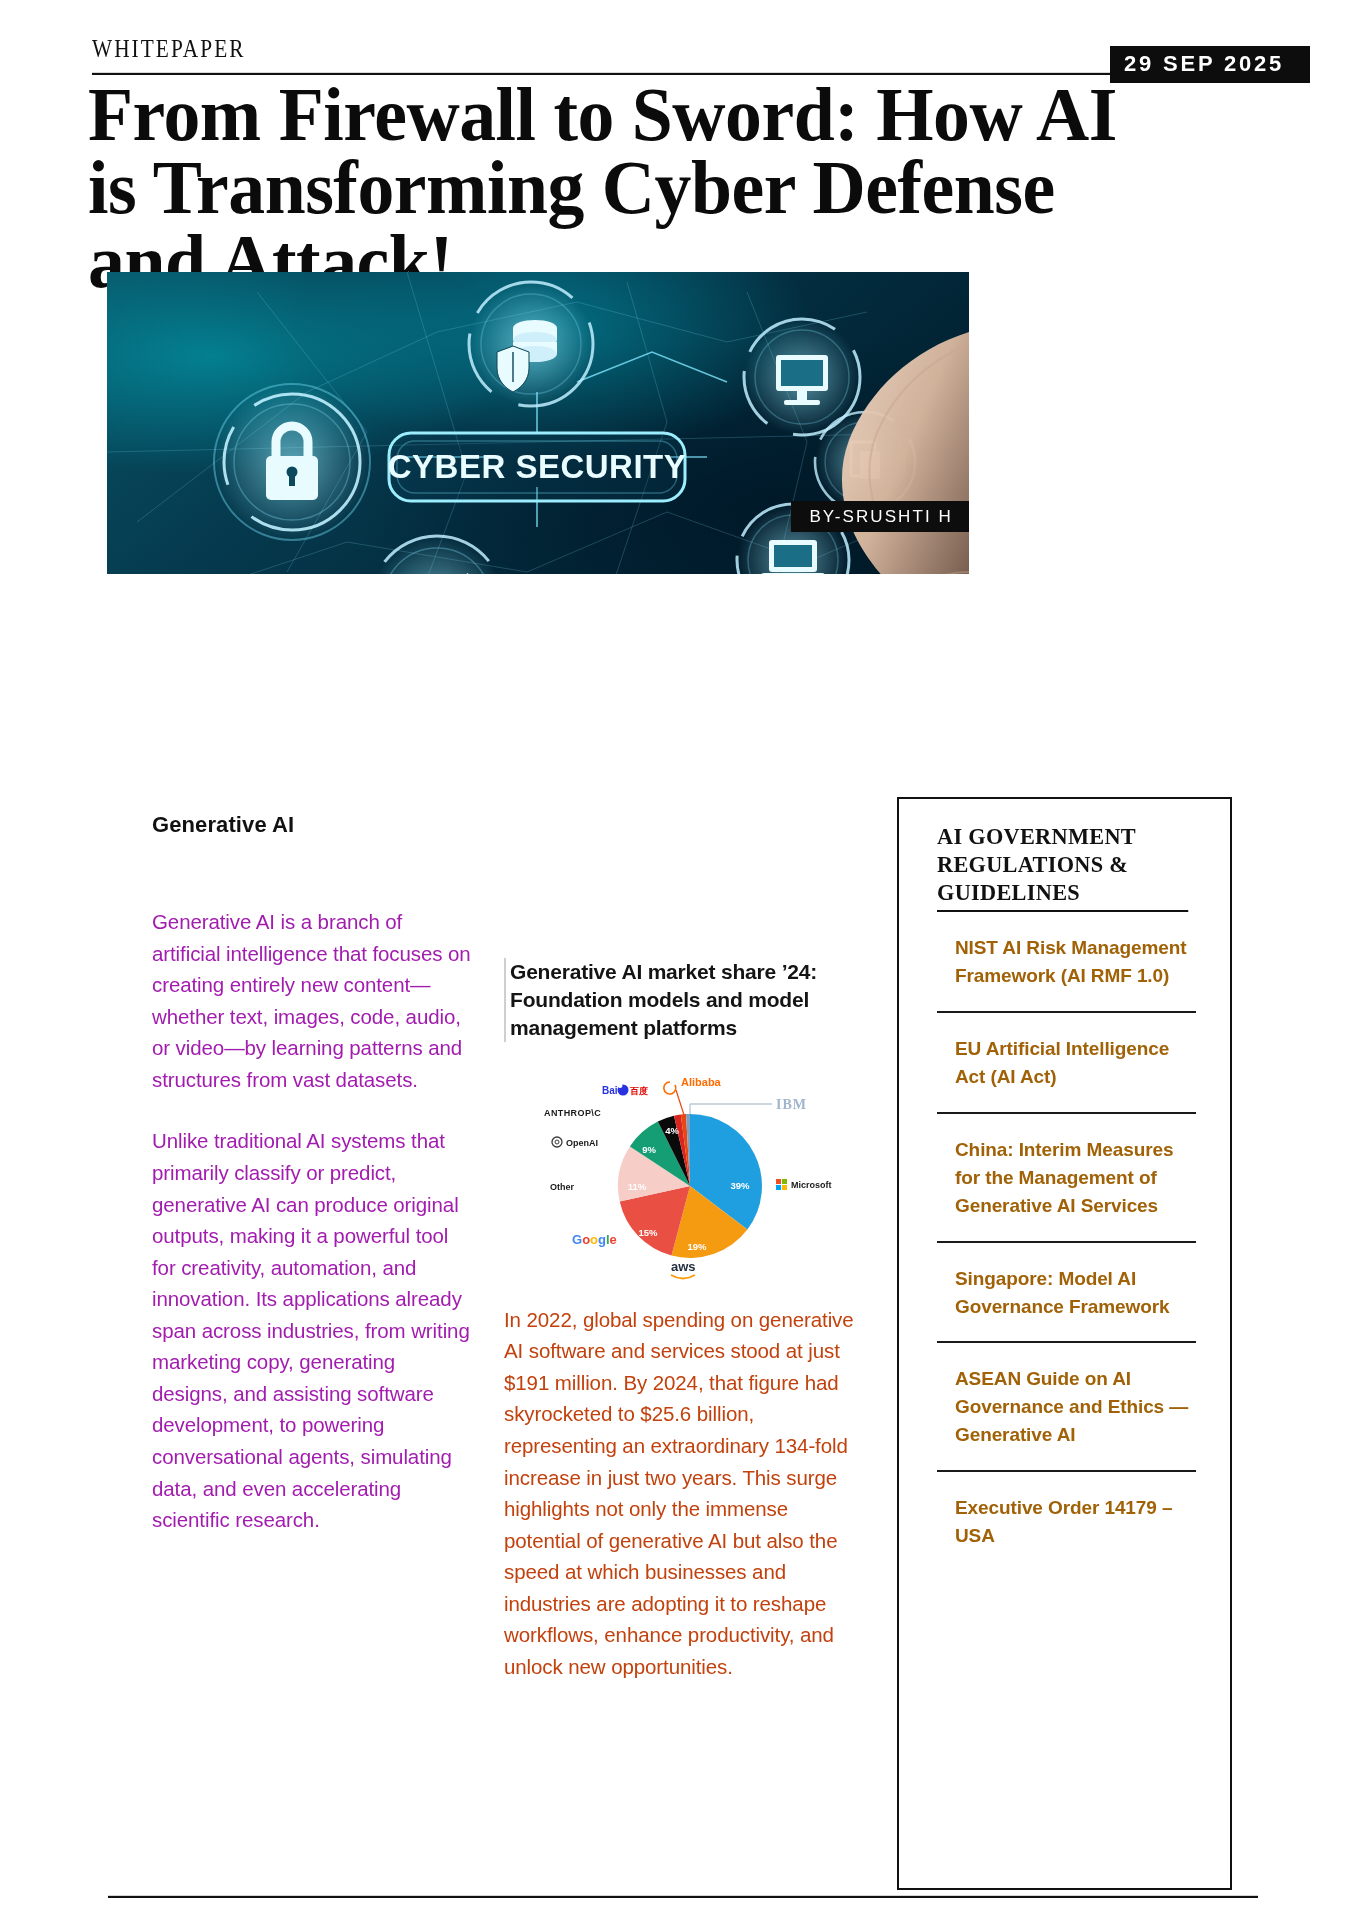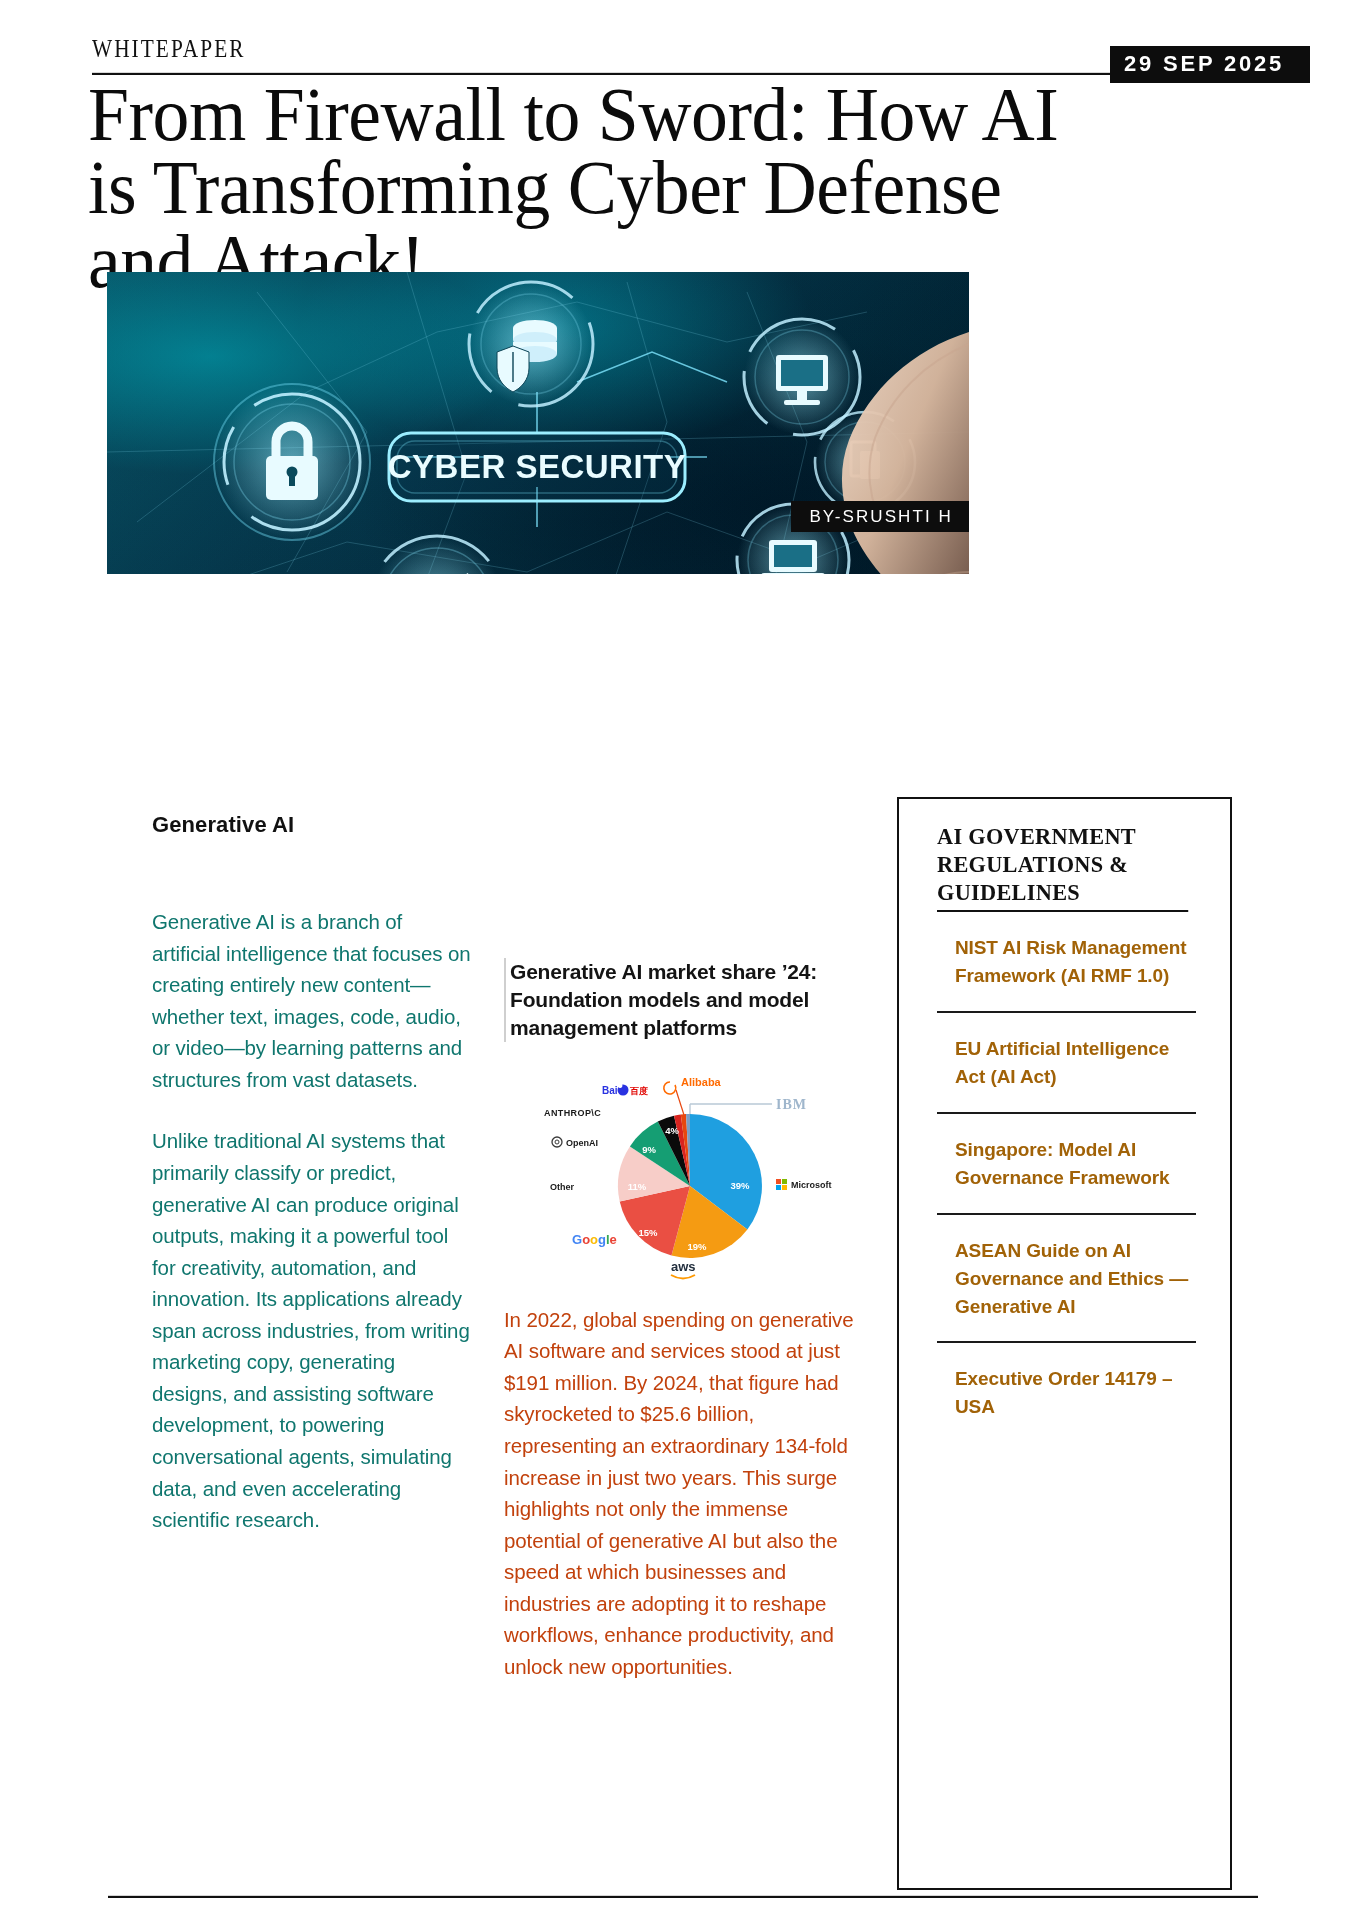--- a/index.html
+++ b/index.html
@@ -58,21 +58,21 @@
   }
 
   
   .headline {
     position: absolute;
     left: 88px; top: 80px;
     width: 1160px;
     font-family: "Liberation Serif", serif;
     font-size: 76px;
     line-height: 0.78;
-    font-weight: 400;
+    font-weight: 700;
     color: #0b0b0b;
     letter-spacing: -0.5px;
   }
   .headline .hl-line {
     display: block;
     transform: scaleX(0.97);
     transform-origin: left center;
     white-space: nowrap;
     padding: 5px 0 9px 0;
   }
@@ -116,21 +116,21 @@
   .section-head {
     font-size: 22px;
     font-weight: 700;
     color: #111;
     letter-spacing: 0.1px;
     margin-bottom: 68px;
   }
   .body-text {
     font-size: 20.5px;
     line-height: 1.54;
-    color: #0f766e;
+    color: #a21caf;
     letter-spacing: -0.1px;
   }
   .body-text + .body-text { margin-top: 30px; }
 
   .col-mid {
     position: absolute;
     left: 504px; top: 958px;
     width: 360px;
   }
   .chart-title {
@@ -439,20 +439,21 @@
   <aside class="sidebar">
     <div class="sb-inner">
       <div class="sb-title">
         <span>AI GOVERNMENT</span><br>
         <span>REGULATIONS &amp;</span><br>
         <span>GUIDELINES</span>
       </div>
       <div class="sb-list">
         <div class="sb-item">NIST AI Risk Management Framework (AI RMF 1.0)</div>
         <div class="sb-item">EU Artificial Intelligence Act (AI Act)</div>
+        <div class="sb-item">China: Interim Measures for the Management of Generative AI Services</div>
         <div class="sb-item">Singapore: Model AI Governance Framework</div>
         <div class="sb-item">ASEAN Guide on AI Governance and Ethics — Generative AI</div>
         <div class="sb-item">Executive Order 14179 – USA</div>
       </div>
     </div>
   </aside>
 
   <div class="footer-rule"></div>
 
 </div>

